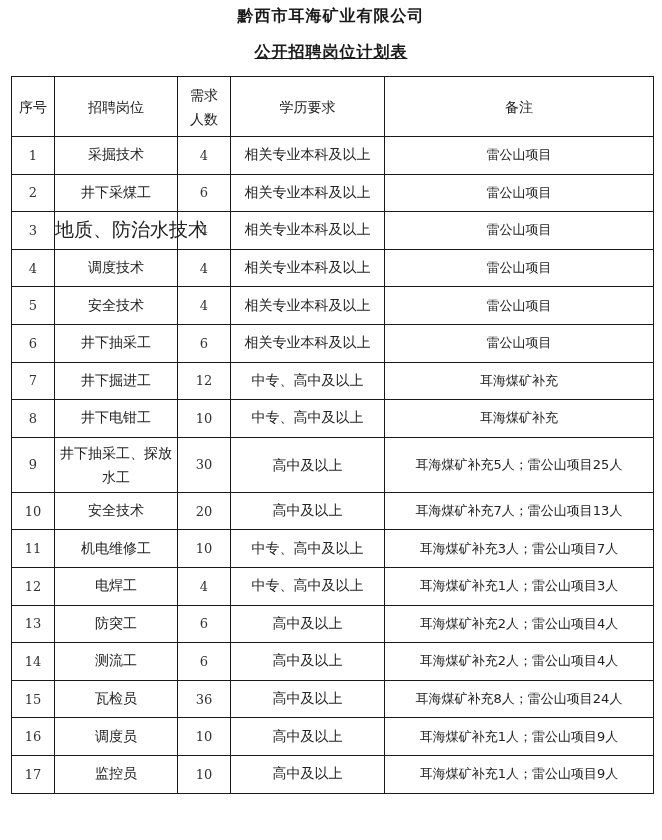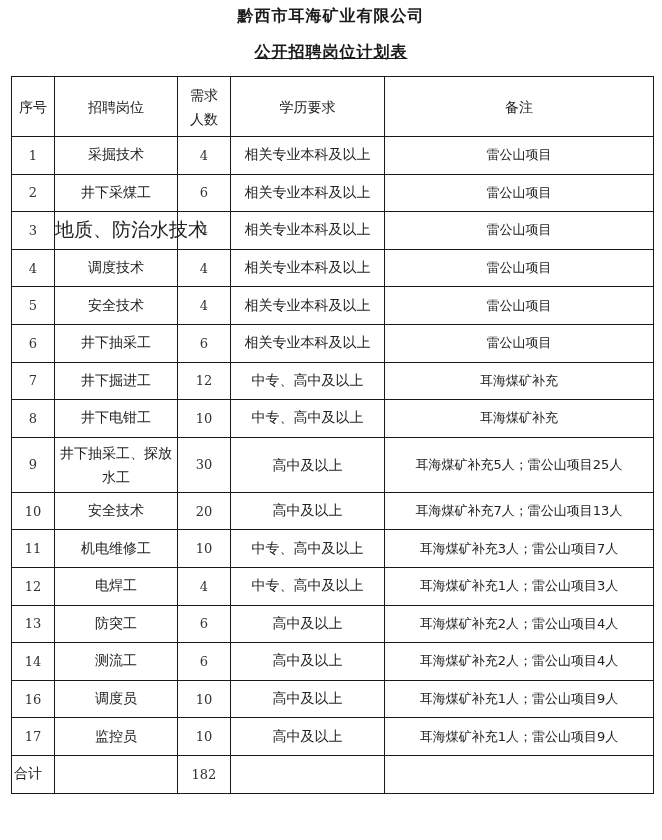--- a/index.html
+++ b/index.html
@@ -139,34 +139,34 @@
       <td class="note">耳海煤矿补充2人；雷公山项目4人</td>
     </tr>
     <tr>
       <td class="num">14</td>
       <td>测流工</td>
       <td class="num">6</td>
       <td>高中及以上</td>
       <td class="note">耳海煤矿补充2人；雷公山项目4人</td>
     </tr>
     <tr>
+      <td class="num">15</td>
+      <td>瓦检员</td>
+      <td class="num">36</td>
+      <td>高中及以上</td>
+      <td class="note">耳海煤矿补充8人；雷公山项目24人</td>
+    </tr>
+    <tr>
       <td class="num">16</td>
       <td>调度员</td>
       <td class="num">10</td>
       <td>高中及以上</td>
       <td class="note">耳海煤矿补充1人；雷公山项目9人</td>
     </tr>
     <tr>
       <td class="num">17</td>
       <td>监控员</td>
       <td class="num">10</td>
       <td>高中及以上</td>
       <td class="note">耳海煤矿补充1人；雷公山项目9人</td>
     </tr>
-    <tr>
-      <td class="total-label">合计</td>
-      <td></td>
-      <td class="num">182</td>
-      <td></td>
-      <td></td>
-    </tr>
   </tbody>
 </table>
 
 </body></html>

